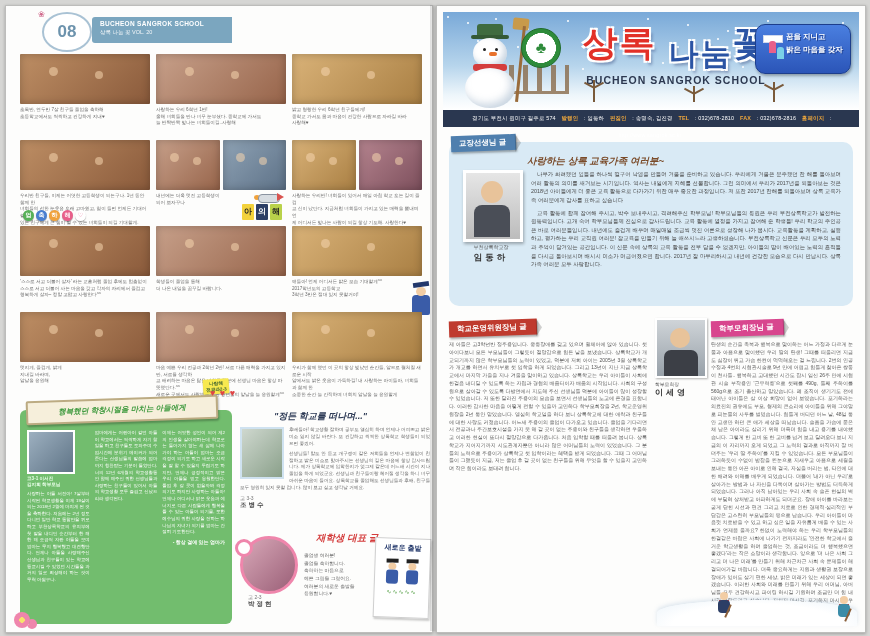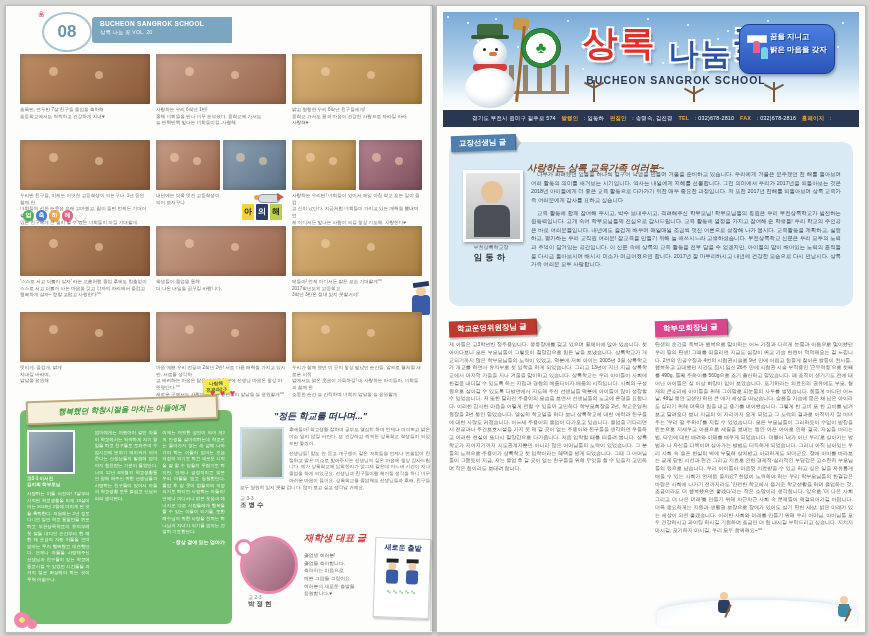--- a/index.html
+++ b/index.html
@@ -68,21 +68,21 @@
   .fw-photo{float:left;width:40px;height:48px;background:linear-gradient(135deg,#cfd8cf,#8aa08a);border:2px solid #cfe2f0;margin:0 5px 2px 0;}
   .fw-meta{float:left;clear:left;font-size:5px;color:#777;width:44px;}
   .fw-meta b{display:block;font-size:6.5px;color:#444;letter-spacing:2px;}
   .fw-body{font-size:4.6px;line-height:1.5;color:#666;text-align:justify;}
   .fw-body p{margin:0 0 3px 0;}
   .rep{position:absolute;left:234px;top:524px;width:190px;height:96px;}
   .rep-ring{position:absolute;left:0;top:6px;width:52px;height:52px;border-radius:50%;border:3px solid #ef86ac;background:linear-gradient(135deg,#d8a8b8,#9a5f77);}
   .rep-bow{position:absolute;left:-8px;top:0;width:12px;height:12px;border-radius:50%;border:3px solid #ef86ac;background:#fff;}
   .rep-meta{position:absolute;left:8px;top:64px;font-size:5px;color:#777;}
   .rep-meta b{display:block;font-size:6.5px;color:#444;letter-spacing:2px;}
-  .rep-title{position:absolute;left:64px;top:2px;font-size:9.5px;font-weight:bold;color:#d43d3d;font-style:italic;}
+  .rep-title{position:absolute;left:76px;top:2px;font-size:9.5px;font-weight:bold;color:#d43d3d;font-style:italic;}
   .rep-body{position:absolute;left:64px;top:22px;width:66px;font-size:4.8px;line-height:1.6;color:#666;white-space:pre-line;}
   .drawing{position:absolute;right:0;top:8px;width:56px;height:80px;background:#fff;border:1px solid #cfcfcf;box-shadow:1px 2px 2px rgba(0,0,0,.2);transform:rotate(2deg);text-align:center;padding-top:4px;box-sizing:border-box;}
   .drawing .dtitle{font-size:7px;font-weight:bold;color:#23386b;}
   .drawing .figs{margin-top:6px;display:flex;justify-content:center;gap:6px;}
   .drawing .fig{width:14px;height:26px;position:relative;}
   .drawing .fig .cap{position:absolute;left:1px;top:0;width:12px;height:4px;background:#222;}
   .drawing .fig .face{position:absolute;left:3px;top:4px;width:8px;height:7px;background:#f2cda4;border-radius:50%;}
   .drawing .fig .gown{position:absolute;left:1px;top:11px;width:12px;height:14px;background:#3a5ca8;border-radius:3px;}
   .drawing .grass{margin-top:3px;font-size:6px;color:#4a9a3a;letter-spacing:1px;}
 
@@ -103,21 +103,21 @@
   .snowman .bristle{position:absolute;left:56px;top:-6px;width:16px;height:12px;background:#c89a4a;border-radius:2px;transform:rotate(6deg);}
   .fence{position:absolute;left:66px;bottom:16px;width:60px;height:26px;border-bottom:3px solid #8a6b4a;background:repeating-linear-gradient(90deg,#8a6b4a 0 5px,transparent 5px 14px);opacity:.8;}
   .school-logo{position:absolute;left:78px;top:16px;width:38px;height:38px;border-radius:50%;background:radial-gradient(circle,#fff 55%,#2e8b3a 56%);border:1px solid #1f6b2a;text-align:center;}
   .school-logo .tree{font-size:16px;color:#2e8b3a;line-height:38px;font-weight:bold;}
   .mast-title{position:absolute;left:118px;top:8px;width:230px;text-align:center;font-size:35px;font-weight:bold;letter-spacing:2px;white-space:nowrap;}
   .mast-title span{text-shadow:-2px -2px 0 #fff,2px -2px 0 #fff,-2px 2px 0 #fff,2px 2px 0 #fff,3px 4px 3px rgba(10,20,80,.35);}
   .t-red{color:#e23028;}
   .t-blue{color:#2b54a4;}
   .t-mid{position:relative;top:9px;font-size:30px;margin-left:12px;}
   .mast-sub{position:absolute;left:118px;top:62px;width:230px;text-align:center;font-size:10.5px;font-weight:bold;color:#2c3850;letter-spacing:1px;}
-  .motto{position:absolute;right:24px;top:12px;width:96px;height:50px;background:linear-gradient(#4a7fe0,#2b55b8);border:1px solid #1d3e8c;border-radius:10px;color:#fff;box-sizing:border-box;padding:6px 4px 0 30px;box-shadow:1px 2px 3px rgba(0,0,0,.3);}
+  .motto{position:absolute;right:8px;top:12px;width:96px;height:50px;background:linear-gradient(#4a7fe0,#2b55b8);border:1px solid #1d3e8c;border-radius:10px;color:#fff;box-sizing:border-box;padding:6px 4px 0 30px;box-shadow:1px 2px 3px rgba(0,0,0,.3);}
   .motto .line{font-size:7.5px;font-weight:bold;text-shadow:1px 1px 0 #1d3e8c;line-height:1.7;}
   .motto .kids{position:absolute;left:5px;top:10px;width:22px;height:30px;}
   .motto .kids i{position:absolute;width:7px;height:12px;border-radius:3px 3px 0 0;}
   .motto .kids i:nth-child(1){left:0;top:10px;background:#f3d23c;}
   .motto .kids i:nth-child(2){left:8px;top:6px;background:#e85f8a;}
   .motto .kids i:nth-child(3){left:16px;top:12px;background:#7ad0e8;}
   .motto .board{position:absolute;left:2px;top:0;width:18px;height:6px;background:#fff;border:1px solid #cfd8ee;}
   .mast-tree{position:absolute;bottom:8px;width:2px;height:22px;background:#7a5a3a;}
   .mast-tree::before,.mast-tree::after{content:"";position:absolute;width:10px;height:1.5px;background:#7a5a3a;top:4px;}
   .mast-tree::before{left:-9px;transform:rotate(28deg);}
@@ -129,21 +129,21 @@
   .info-bar span{margin:0 2px;}
 
   
   .principal{position:absolute;left:12px;right:12px;top:136px;height:164px;background:#d9eaf5;border-radius:10px;}
   .ribbon{display:inline-block;padding:3px 10px 3px 8px;color:#fff;font-weight:bold;font-size:7.5px;transform:rotate(-2deg);box-shadow:1px 2px 2px rgba(0,0,0,.3);position:relative;}
   .ribbon::after{content:"";position:absolute;right:-5px;top:0;border-style:solid;border-width:9px 0 9px 6px;border-color:transparent transparent transparent rgba(0,0,0,.18);}
   .rb-blue{background:#4f7fae;}
   .rb-red{background:#bf3a2e;}
   .rb-pink{background:#d8468e;}
   .principal .ribbon{position:absolute;left:2px;top:-7px;}
-  .pr-title{position:absolute;left:78px;top:20px;font-size:9.5px;font-weight:bold;color:#7a4a28;font-style:italic;}
+  .pr-title{position:absolute;left:78px;top:13px;font-size:9.5px;font-weight:bold;color:#7a4a28;font-style:italic;}
   .pr-photo{position:absolute;left:14px;top:28px;width:54px;height:66px;background:linear-gradient(#e6e6e6,#bcbcbc);border:3px solid #fff;box-shadow:1px 2px 3px rgba(0,0,0,.3);}
   .pr-photo::before{content:"";position:absolute;left:15px;top:8px;width:22px;height:22px;border-radius:50%;background:#e8c39a;}
   .pr-photo::after{content:"";position:absolute;left:8px;top:32px;width:36px;height:32px;border-radius:8px 8px 0 0;background:#4a4e57;}
   .pr-role{position:absolute;left:10px;top:102px;width:64px;text-align:center;font-size:5px;color:#555;}
   .pr-name{position:absolute;left:10px;top:110px;width:64px;text-align:center;font-size:8.5px;font-weight:bold;color:#333;letter-spacing:3px;}
   .pr-body{position:absolute;left:82px;right:12px;top:28px;bottom:8px;font-size:5.4px;line-height:1.6;color:#4a4a4a;text-align:justify;overflow:hidden;}
   .pr-body p{margin:0 0 4px 0;text-indent:6px;}
 
   
   .col{position:absolute;top:310px;width:198px;height:306px;}
@@ -422,20 +422,25 @@
       </div>
     </div>
 
     <div class="col col-left">
       <div class="ribbon rb-red">학교운영위원장님 글</div>
       <div class="col-body">제 아들은 고3학년반 정주용입니다. 중증장애를 갖고 있으며 휠체어에 앉아 있습니다. 첫 아이다보니 모든 부모님들이 그렇듯이 절망감으로 힘든 날을 보냈습니다. 상록학교가 개교되기까지 많은 학부모님들의 노력이 있었고, 덕분에 저희 아이는 2005년 3월 상록학교가 개교를 하면서 유치부로 첫 입학을 하게 되었습니다. 그리고 13년이 지난 지금 상록학교에서 마지막 가을을 지나 겨울을 맞이하고 있습니다. 상록학교는 우리 아이들이 사회에 한걸음 내디딜 수 있도록 하는 자립과 경험의 배움터이자 배움의 시작입니다. 사회의 구성원으로 살아갈 수 있도록 다방면에서 지도해 주신 선생님들 덕분에 아이들이 많이 성장할 수 있었습니다. 저 또한 달라진 주용이의 모습을 보면서 선생님들의 노고에 존경을 표합니다. 이러한 감사한 마음을 어떻게 전할 수 있을까 고민하다 학부모회장을 2년, 학교운영위원장을 2년 동안 맡았습니다. 열심히 학교일을 하다 보니 상록학교에 대한 애착과 친구들에 대한 사랑도 커졌습니다. 어느새 주용이의 졸업이 다가오고 있습니다. 졸업을 기다리면서 전공과나 주간보호시설을 가지 못 해 갈 곳이 없는 주용이와 친구들을 생각하면 우울하고 이러한 현실이 또다시 절망감으로 다가옵니다. 처음 입학할 때를 떠올려 봅니다. 상록학교가 지어지기까지 시도관계자뿐만 아니라 많은 어머님들의 노력이 있었습니다. 그 분들의 노력으로 주용이가 상록학교 첫 입학이라는 혜택을 받게 되었습니다. 그때 그 어머님들이 그랬듯이 지금, 저는 졸업 후 갈 곳이 없는 친구들을 위해 무엇을 할 수 있을지 고민하며 작은 힘이라도 보태려 합니다.</div>
     </div>
 
     <div class="col col-right">
       <div class="ribbon rb-pink">학부모회장님 글</div>
+      <div class="col-photo">
+        <div class="img"></div>
+        <div class="role">학부모회장</div>
+        <div class="nm">이세영</div>
+      </div>
       <div class="col-body">탄생의 순간을 축복과 행복으로 맞이하는 어느 가정과 다르게 눈물과 아픔으로 맞이했던 우리 딸의 탄생! 그때를 떠올리면 지금도 심장이 뛰고 가슴 한켠이 먹먹해오는 걸 느낍니다. 2번의 인공수정과 4번의 시험관시술로 9년 만에 어렵고 힘들게 찾아온 쌍둥이 천사들.. 행복하고 고대했던 시간도 잠시 임신 26주 만에 시험관 시술 부작용인 '근무력증'으로 첫째를 490g, 둘째 주하이를 560g으로 조기 출산하고 말았습니다. 폐 조직이 생기기도 전에 태어난 아이들은 살 이상 희망이 없어 보였습니다. 포기하라는 의료진의 권유에도 부모, 형제의 큰소리에 아이들을 위해 그야말로 피눈물의 사투를 벌였습니다. 힘들게 버티던 어느 날, 48일 동안 고생만 하던 큰 애가 세상을 떠났습니다. 슬픔을 가슴에 묻은 채 남은 아이라도 살리기 위해 더욱더 힘을 내고 용기를 내야했습니다. 그렇게 한 고비 또 한 고비를 넘겨 보고 달려오다 보니 지금의 이 자리까지 오게 되었고 그 노력의 결과로 아직까지 잘 버텨주는 '우리 딸 주하이'를 지킬 수 있었습니다. 모든 부모님들이 그러하듯이 수없이 밤잠을 뜬눈으로 지새우고 아픔으로 세월을 보내는 동안 아픈 아이로 인해 결국, 자심을 버리는 법, 타인에 대한 배려와 이해를 배우게 되었습니다. 더불어 '내가 아닌 우리'로 살아가는 방법과 나 자신을 다독이며 살아가는 방법도 터득하게 되었습니다. 그러나 아직 남아있는 우리 사회 속 슬픈 현실의 벽에 부딪혀 상처받고 아파하게도 되더군요. 장애 아이를 바라보는 굳게 닫힌 시선과 편견 그리고 치료로 인한 경제적·심리적인 부담감은 고스란히 부모님들의 몫으로 남습니다. 우리 아이들이 마음껏 치료받을 수 있고 하고 싶은 일을 자유롭게 배울 수 있는 사회가 언제쯤 올까요? 한없이 노력해야 하는 우리 학부모님들의 한결같은 바람은 사회에 나가기 전까지라도 '안전한 학교에서 즐거운 학교생활을 하며 졸업하는 것, 조금이라도 더 행복했으면 좋겠다'라는 작은 소망이라 생각합니다. 앞으로 '더 나은 사회 그리고 더 나은 미래'를 만들기 위해 차근차근 사회 속 문제들이 해결되어가길 바랍니다. 더욱 중요하게는 지원과 생활권 보장으로 장애가 있어도 살기 편한 세상, 밝은 미래가 있는 세상이 되면 좋겠습니다. 이러한 사회와 미래를 만들기 위해 우리 어머님, 아버님들 모두 건강하시고 파이팅 하시길 기원하며 조금만 더 힘 내시길 부탁드리고 싶습니다. 지치지 마시길, 포기하지 마시길, 우리 모두 함께해요~^^</div>
     </div>
 
     <div class="winter">
       <div class="snowhill"></div>
 
       <div class="kid k1" style="left:60px">
           <div class="hd"></div>
           <div class="sc"></div>
           <div class="bd"></div>

